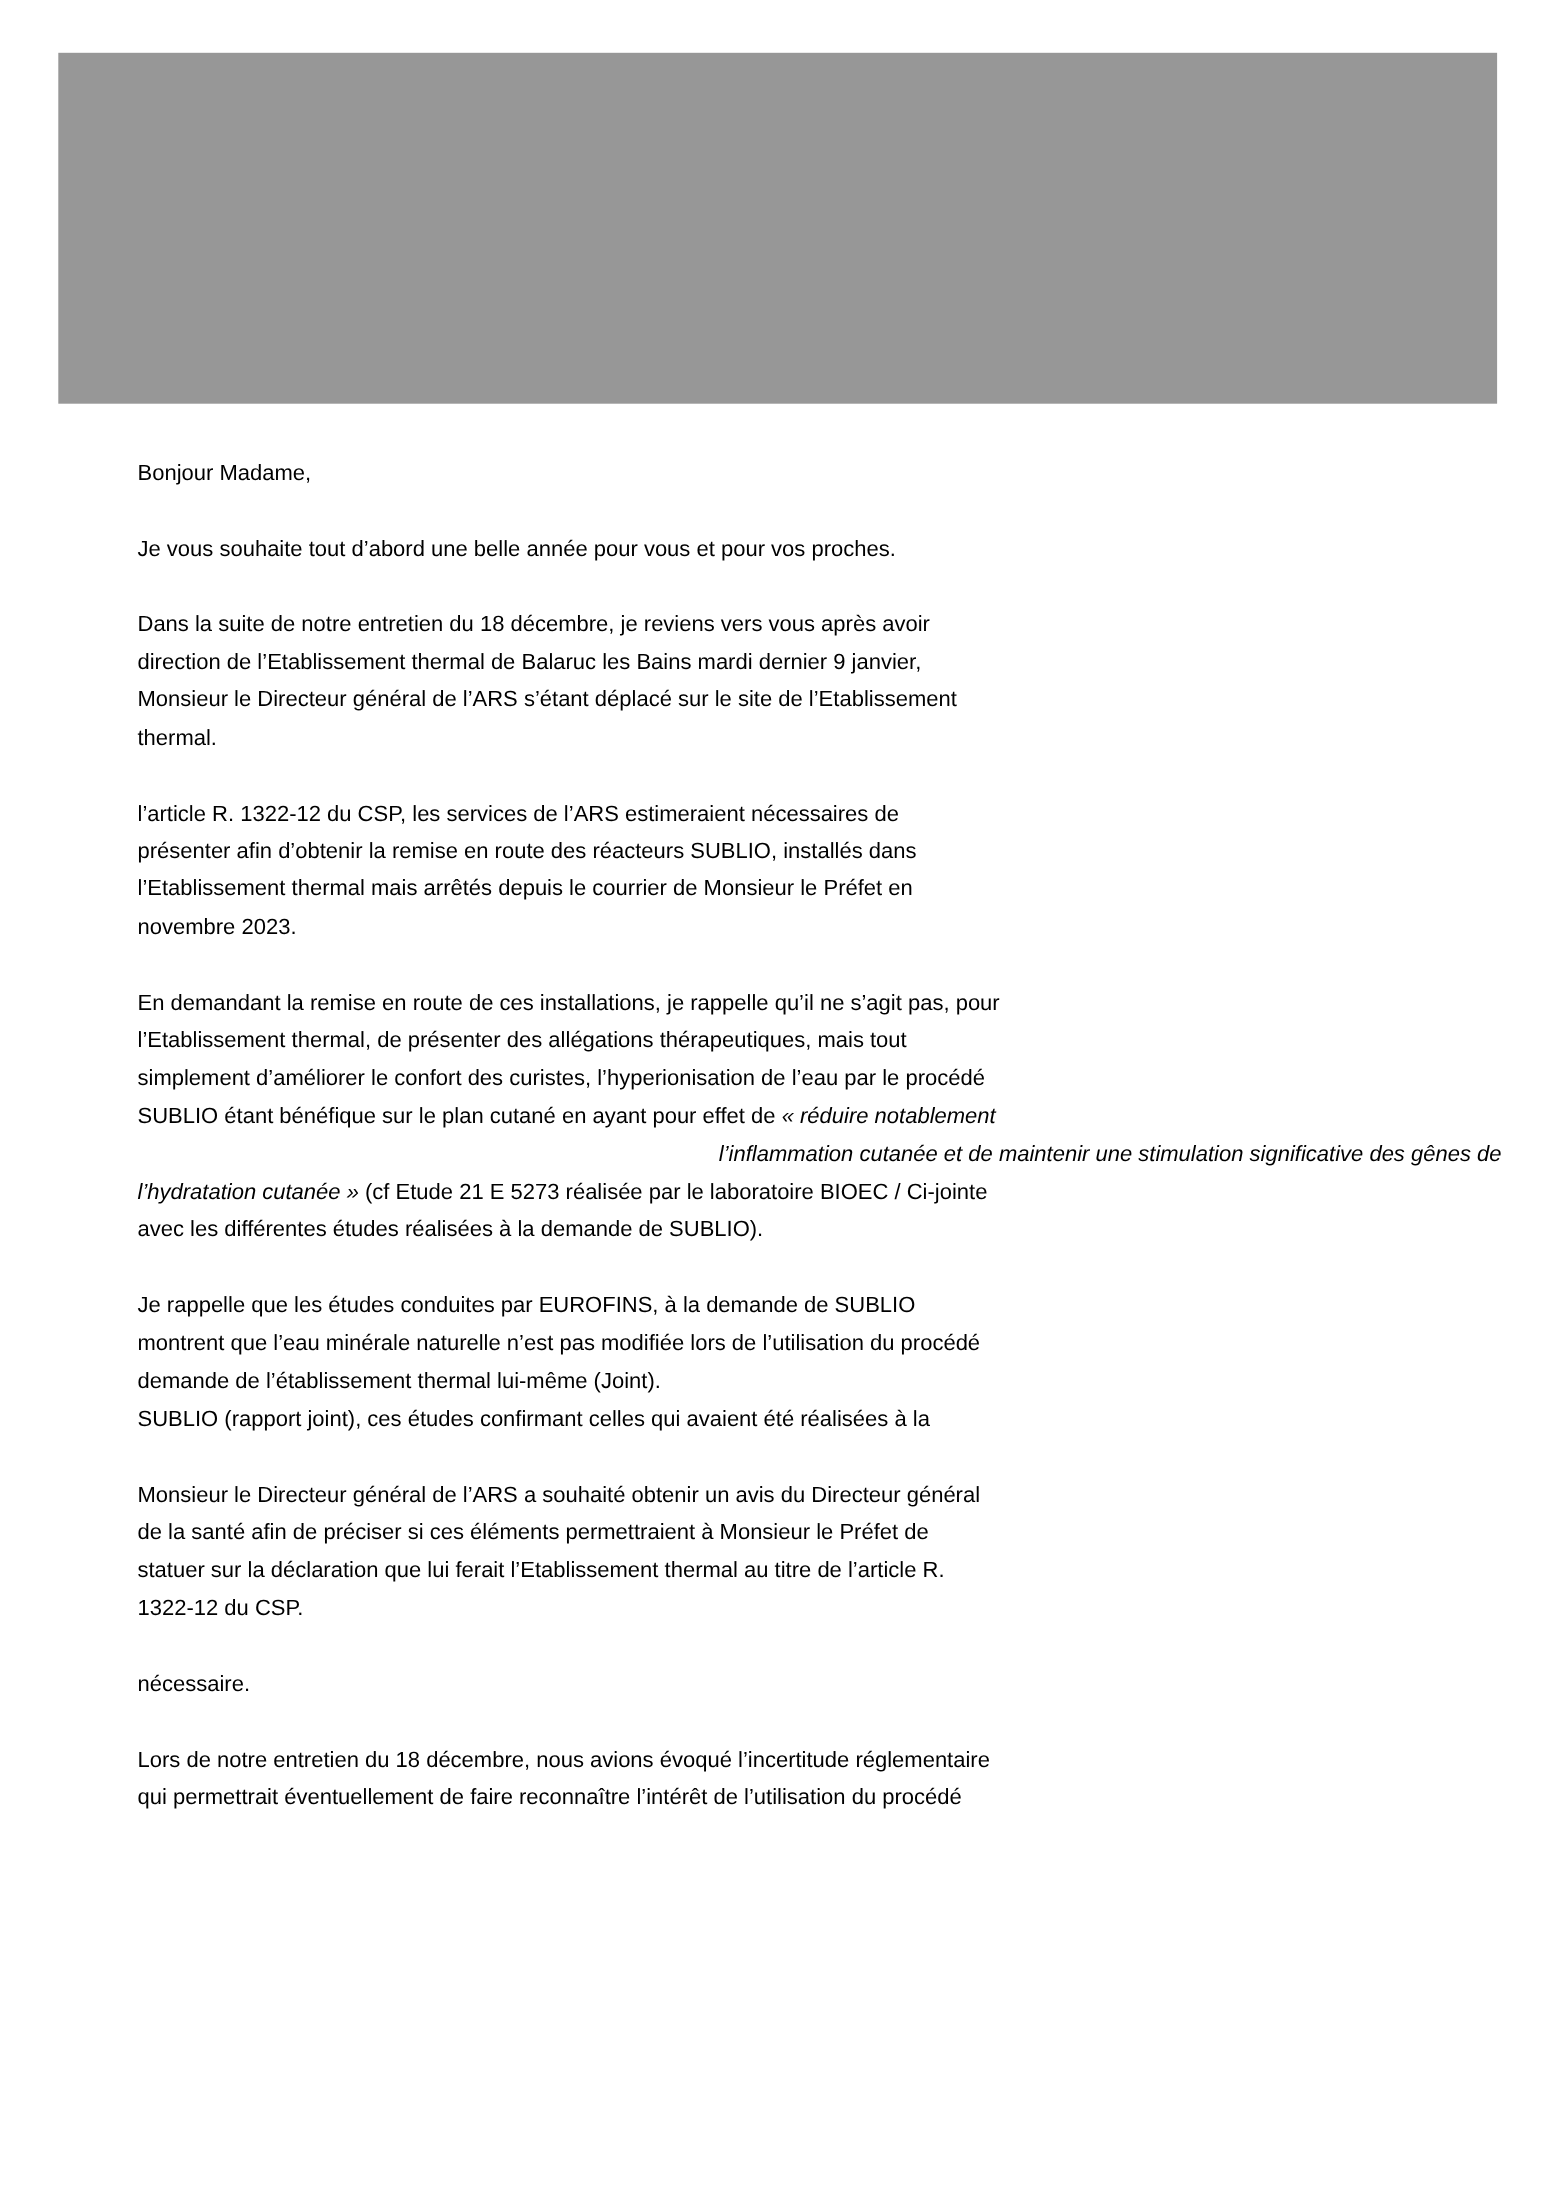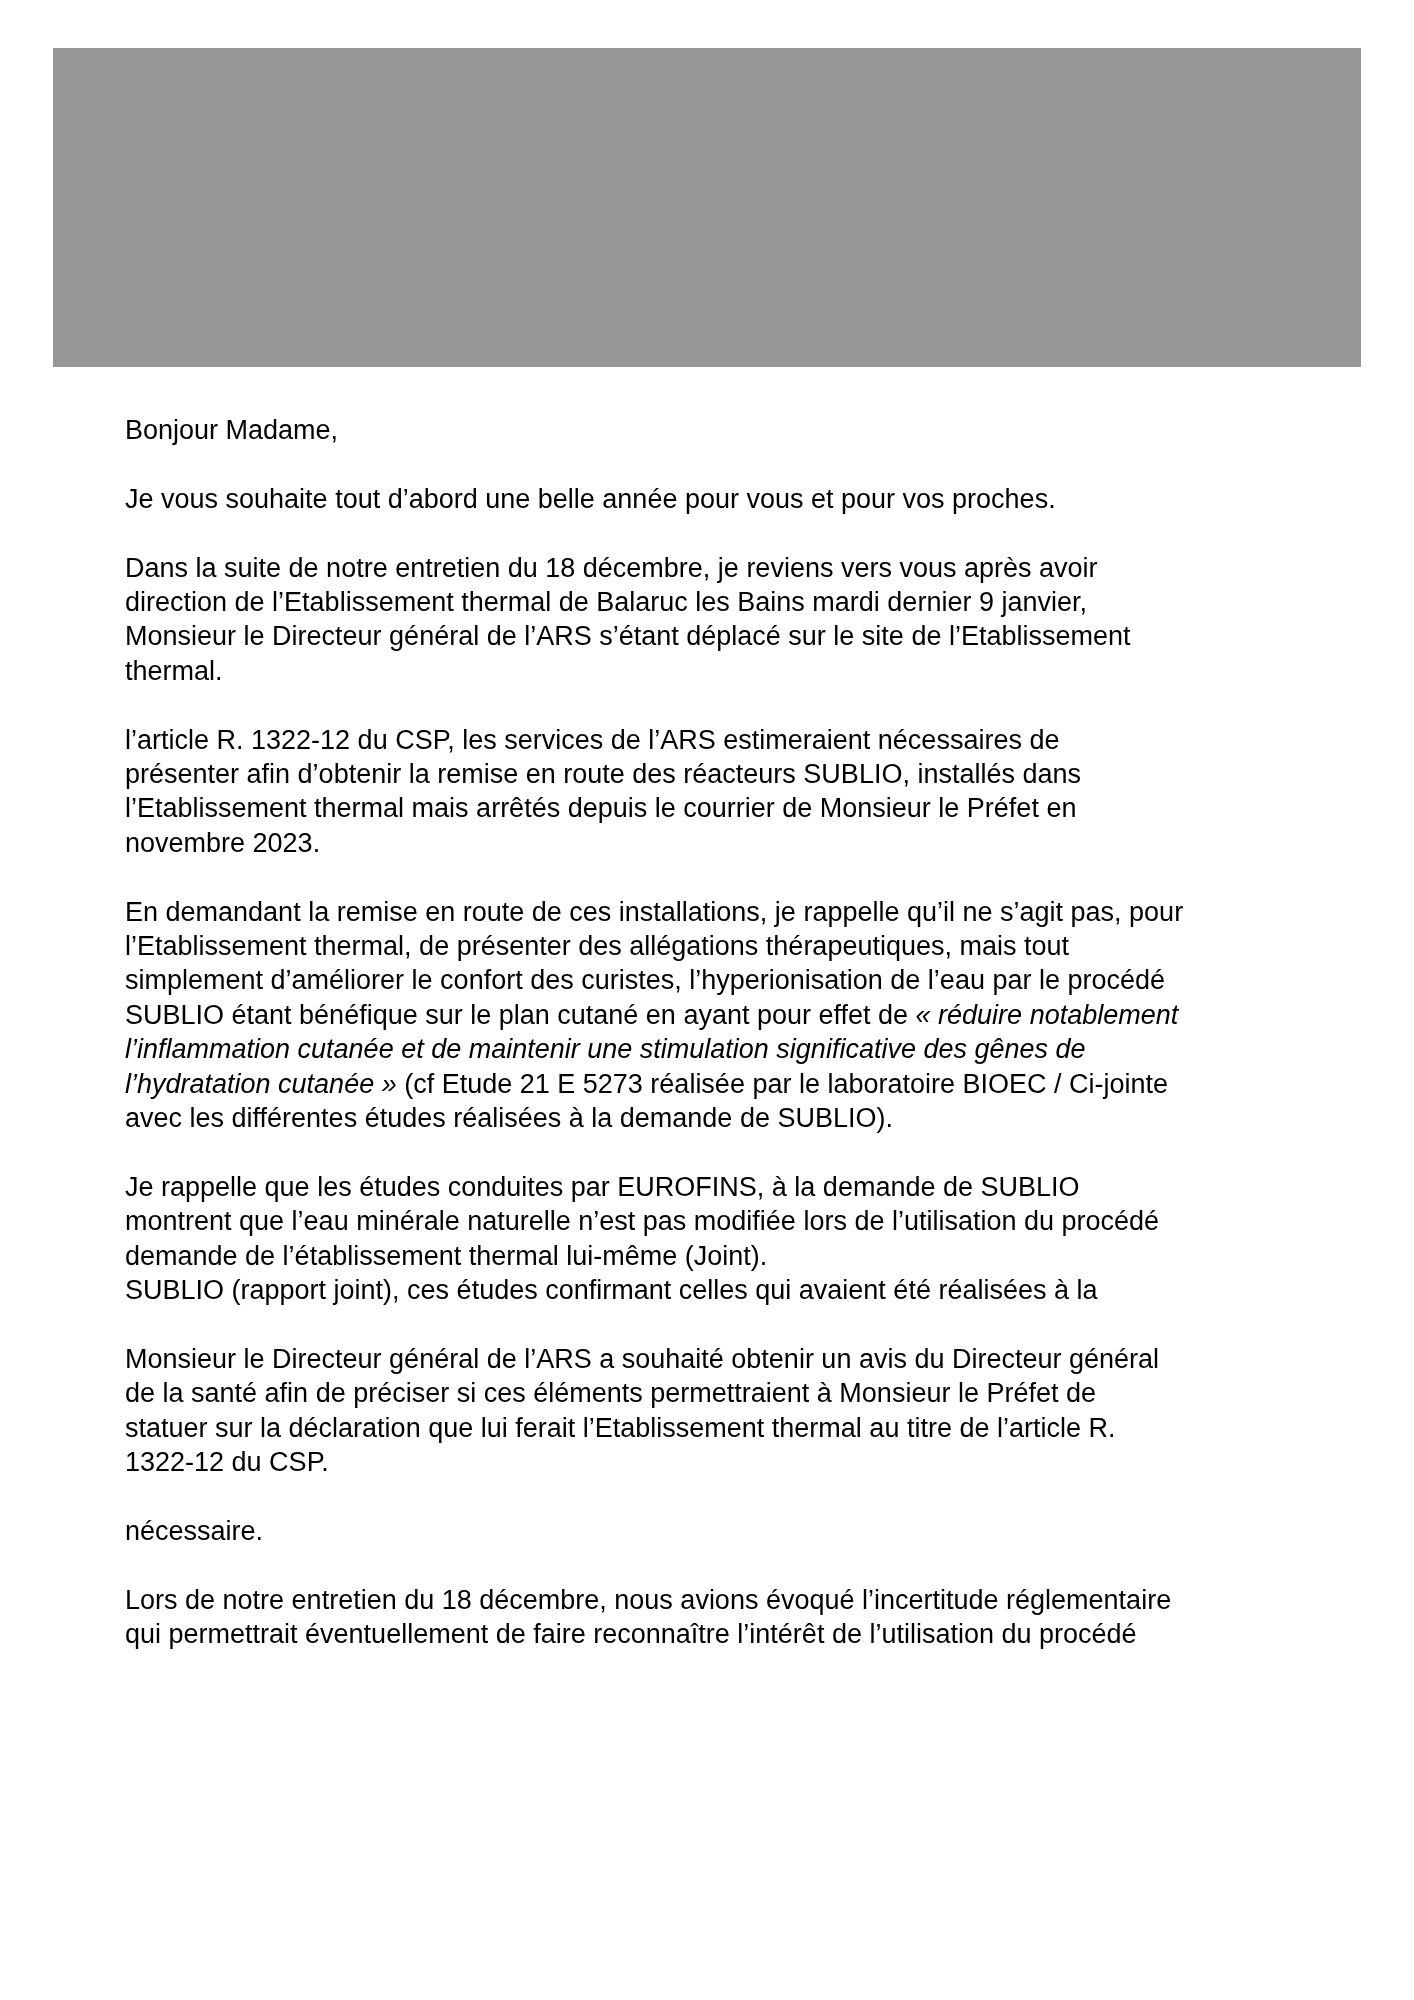--- a/index.html
+++ b/index.html
@@ -21,32 +21,33 @@
       top: 48px;
       width: 1308px;
       height: 319px;
       background: #979797;
     }
     .letter {
       position: absolute;
       left: 125px;
       top: 413px;
       width: 1240px;
-      font-size: 27px;
+      font-size: 20px;
       line-height: 34.4px;
     }
     .para {
       margin: 0 0 34.4px 0;
     }
     .line {
       display: block;
       white-space: nowrap;
     }
     .it {
       font-style: italic;
+      text-align: right;
     }
   </style>
 </head>
 <body>
 
 <div class="redaction"></div>
 
 <div class="letter">
 
   <p class="para">

